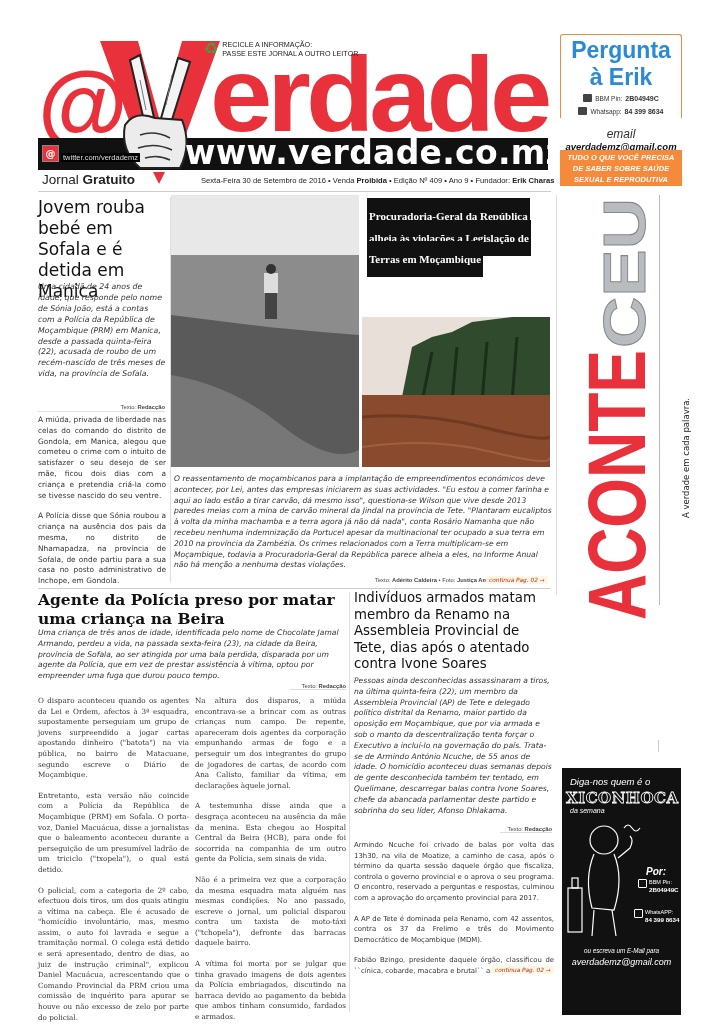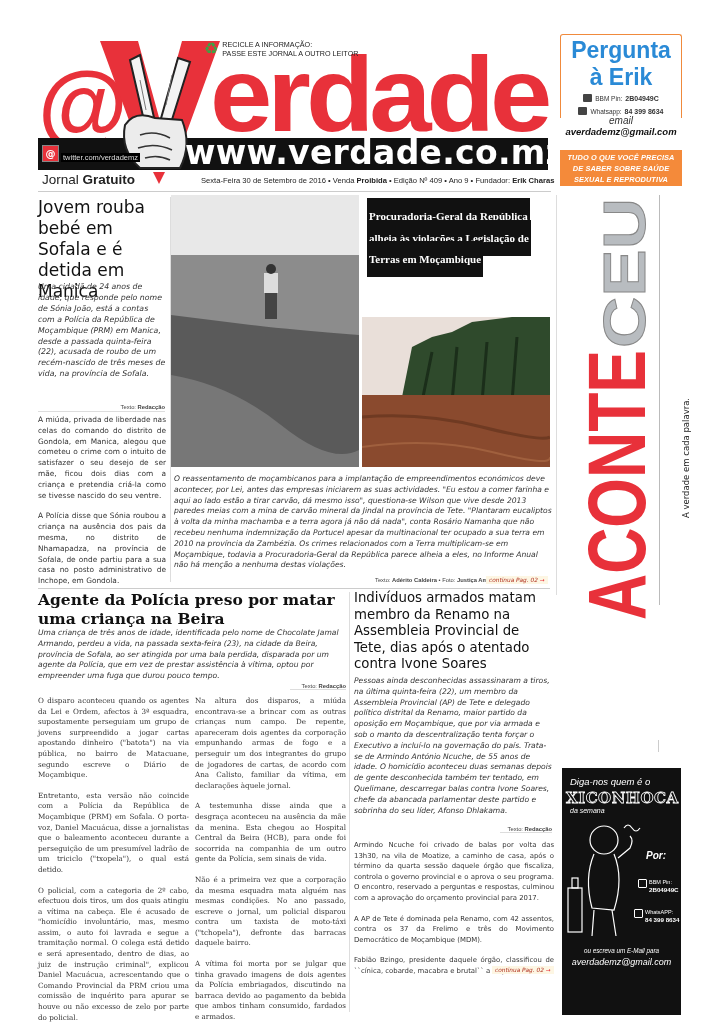--- a/index.html
+++ b/index.html
@@ -25,21 +25,21 @@
   .dateline { left: 201px; top: 176px; font-family: "Liberation Sans", sans-serif; font-size: 7.6px; color: #222; white-space: nowrap; }
   .dateline b { font-weight: bold; }
   .rule-top { left: 38px; top: 191px; width: 513px; height: 1px; background: #ccc; }
 
   
   .tina { left: 560px; top: 34px; width: 122px; height: 84px; border: 1px solid #f08a3c; border-bottom: none; border-radius: 3px 3px 0 0; background: #fff; text-align: center; }
   .tina-title { font-family: "Liberation Sans", sans-serif; font-weight: bold; color: #2a8ad6; font-size: 23px; line-height: 24px; margin-top: 3px; }
   .tina-line { font-family: "Liberation Sans", sans-serif; font-size: 6.5px; color: #333; margin-top: 5px; display: flex; justify-content: center; align-items: center; gap: 3px; }
   .tina-line b { font-size: 7px; }
   .tina-ico { display: inline-block; width: 9px; height: 8px; background: #444; border-radius: 1px; }
-  .tina-email-l { font-family: "Liberation Sans", sans-serif; font-style: italic; font-size: 10px; color: #333; margin-top: 0; }
+  .tina-email-l { font-family: "Liberation Sans", sans-serif; font-style: italic; font-size: 12px; color: #333; margin-top: 12px; }
   .tina-email { font-family: "Liberation Sans", sans-serif; font-style: italic; font-weight: bold; font-size: 9.5px; color: #111; }
   .tina-band { left: 560px; top: 150px; width: 122px; height: 36px; background: #f48a3a; color: #fff; font-family: "Liberation Sans", sans-serif; font-weight: bold; font-style: italic; font-size: 7.4px; line-height: 11px; text-align: center; padding-top: 2px; letter-spacing: 0.1px; }
 
   
   .h-sans { font-family: "DejaVu Sans", sans-serif; font-weight: normal; color: #111; }
   .s1-title { left: 38px; top: 197px; width: 130px; font-size: 17px; line-height: 21px; }
   .lead { font-family: "DejaVu Sans", sans-serif; font-style: italic; color: #333; }
   .s1-lead { left: 38px; top: 282px; width: 128px; font-size: 7.8px; line-height: 10.9px; }
   .credit { font-family: "Liberation Sans", sans-serif; font-size: 5.8px; color: #444; text-align: right; }
   .credit b { font-weight: bold; }
@@ -85,21 +85,21 @@
   .s4-body { left: 354px; top: 840px; width: 200px; font-size: 6.9px; line-height: 10.6px; }
   .s4-body p { margin-bottom: 10px; }
   .s4-cont { left: 492px; top: 966px; }
 
   
   .xico { left: 562px; top: 768px; width: 119px; height: 247px; background: #111; color: #fff; }
   .xico-t1 { font-family: "Liberation Sans", sans-serif; font-style: italic; font-size: 9.5px; margin: 8px 0 0 8px; }
   .xico-t2 { font-family: "DejaVu Serif", serif; font-weight: bold; font-size: 15px; letter-spacing: 0.5px; margin: 2px 0 0 4px; color: #111; -webkit-text-stroke: 0.8px #fff; }
   .xico-t3 { font-family: "Liberation Sans", sans-serif; font-style: italic; font-size: 7px; margin-left: 8px; }
   .xico-art { position: absolute; left: 2px; top: 50px; width: 78px; height: 130px; }
-  .xico-por { position: absolute; left: 84px; top: 82px; font-family: "Liberation Sans", sans-serif; font-style: italic; font-weight: bold; font-size: 10px; }
+  .xico-por { position: absolute; left: 84px; top: 98px; font-family: "Liberation Sans", sans-serif; font-style: italic; font-weight: bold; font-size: 10px; }
   .xico-bbm { position: absolute; left: 76px; top: 110px; font-family: "Liberation Sans", sans-serif; font-size: 5.5px; line-height: 8px; display: flex; gap: 2px; }
   .xico-wa { position: absolute; left: 72px; top: 140px; font-family: "Liberation Sans", sans-serif; font-size: 5.5px; line-height: 8px; display: flex; gap: 2px; }
   .xico-bbm b, .xico-wa b { font-size: 6.2px; }
   .xico-ico { width: 9px; height: 9px; border: 1px solid #fff; border-radius: 1px; flex: none; margin-top: 1px; }
   .xico-foot1 { position: absolute; left: 0; top: 179px; width: 119px; text-align: center; font-family: "Liberation Sans", sans-serif; font-style: italic; font-size: 6.3px; }
   .xico-foot2 { position: absolute; left: 0; top: 189px; width: 119px; text-align: center; font-family: "Liberation Sans", sans-serif; font-style: italic; font-size: 9px; }
   .vrule4 { left: 658px; top: 740px; width: 1px; height: 12px; background: #ccc; }
 </style>
 </head>
 <body>

